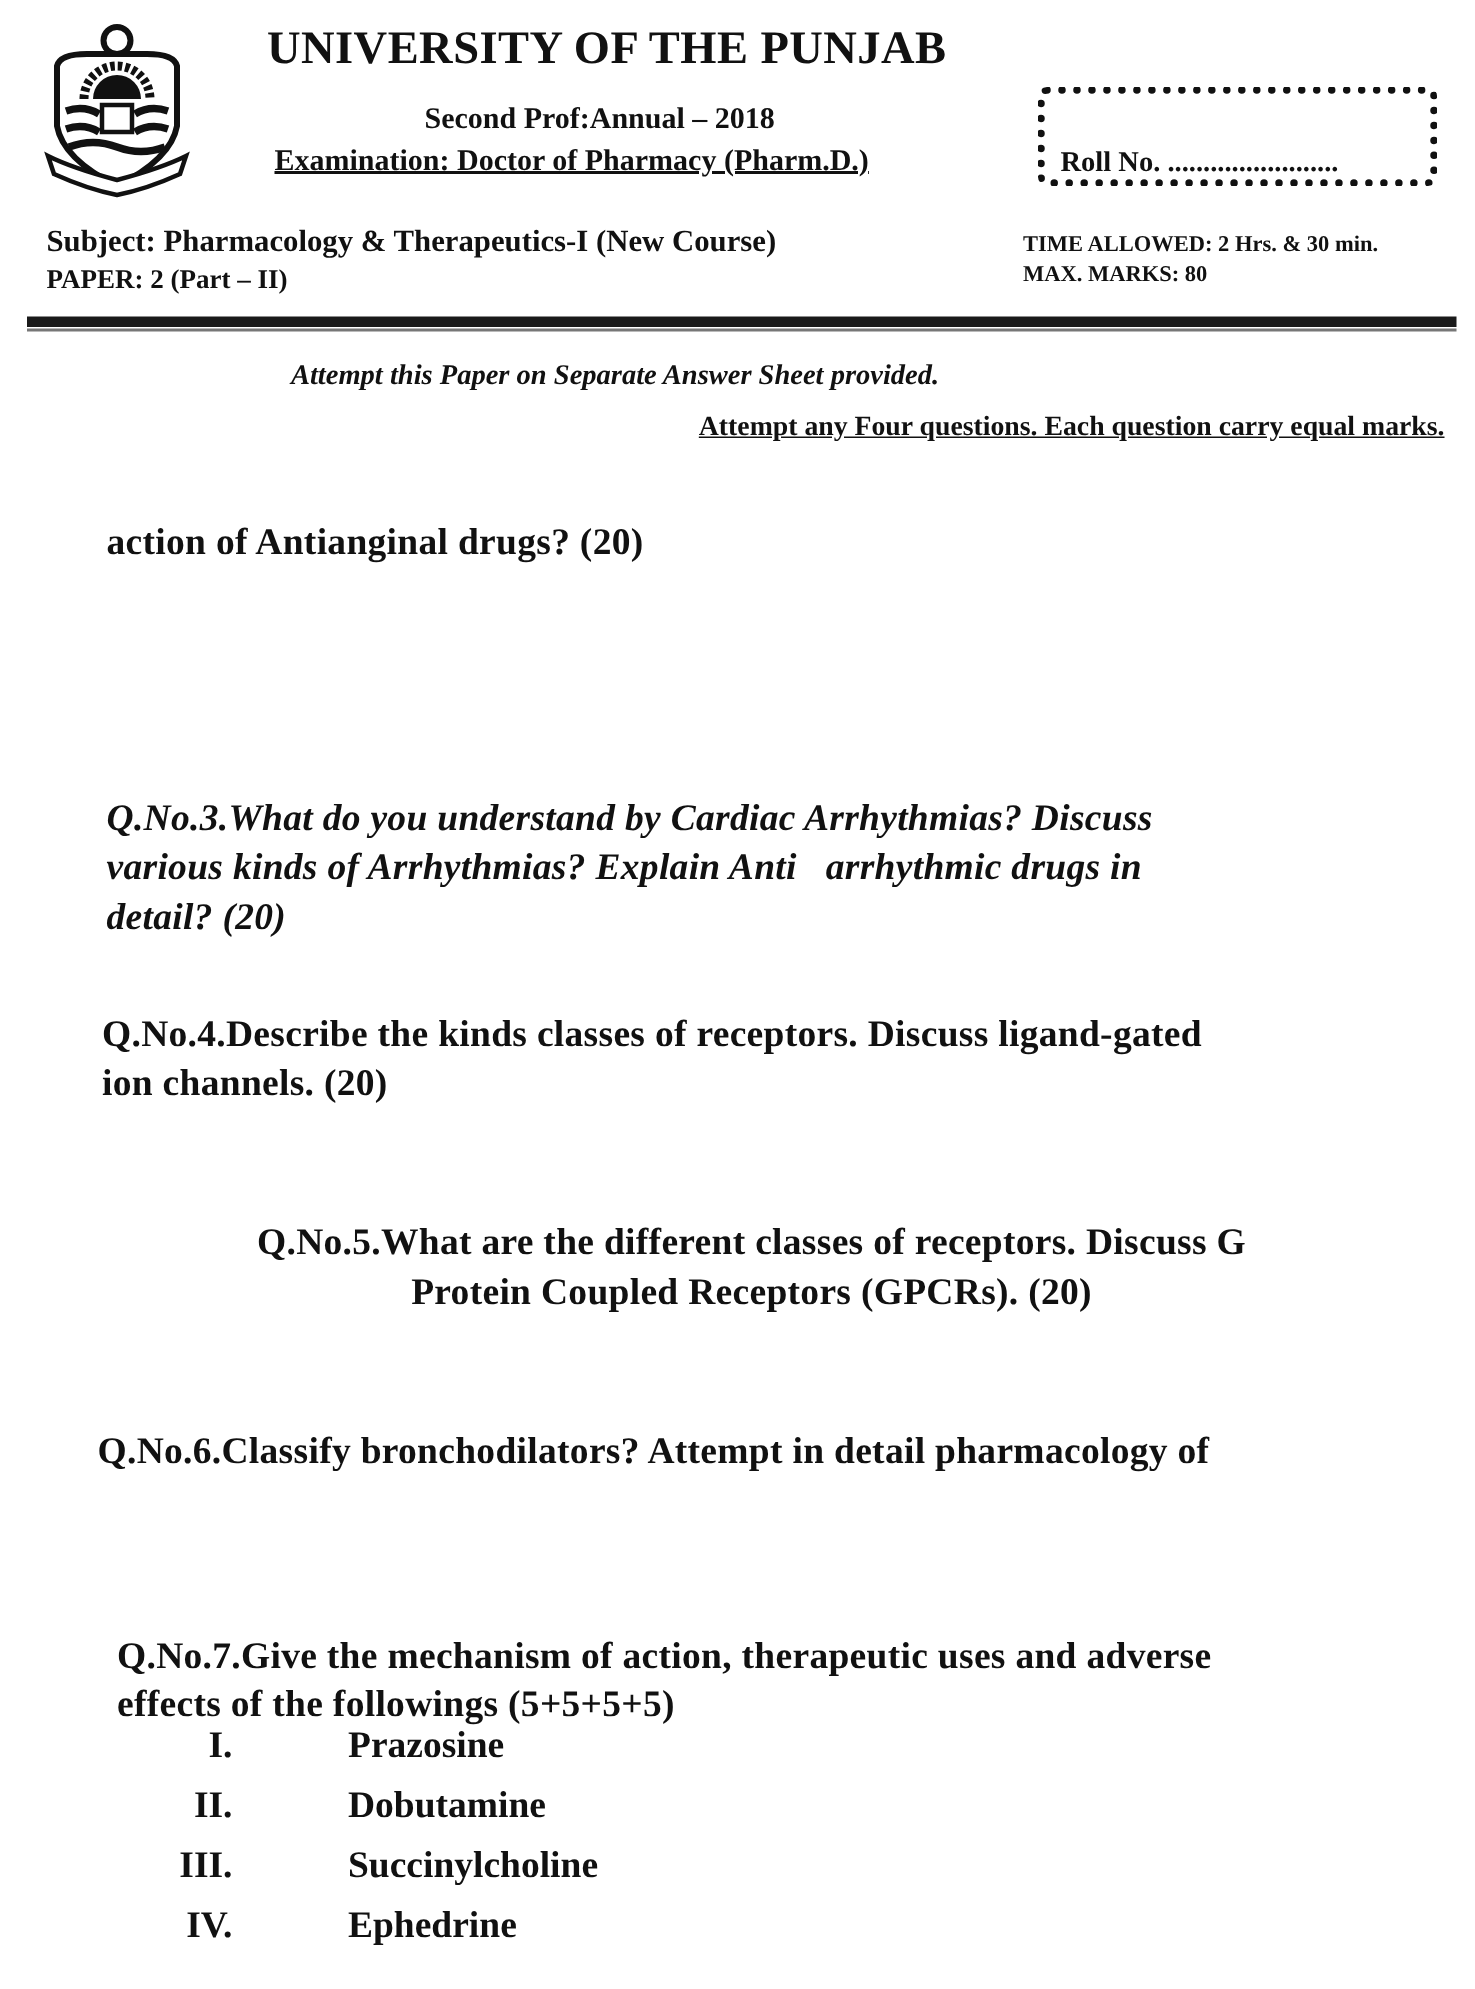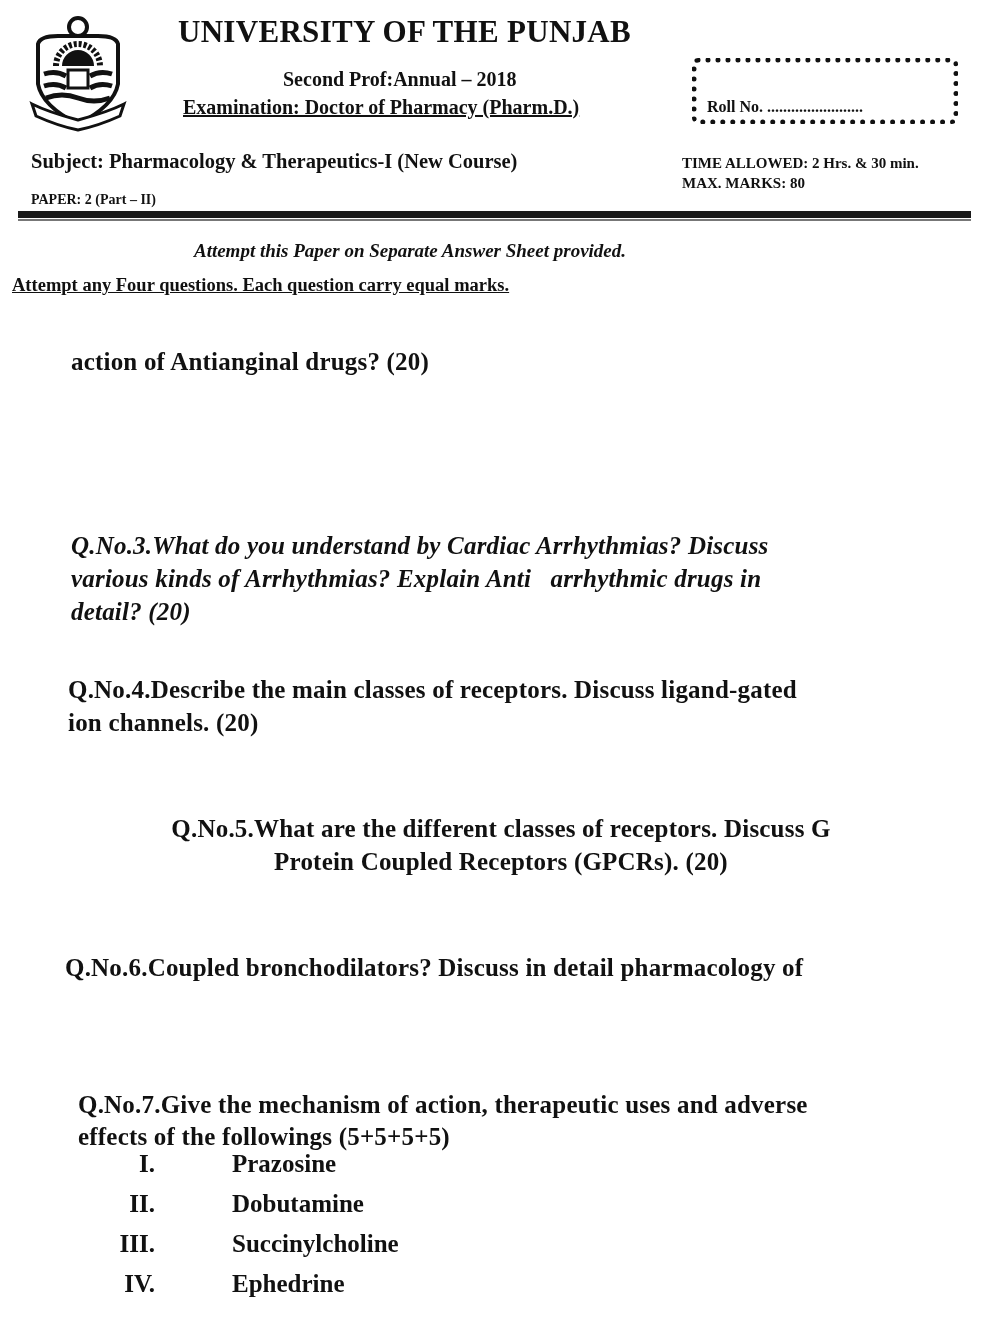--- a/index.html
+++ b/index.html
@@ -18,46 +18,46 @@
   }
   .exam-line2 {
     left: 183px; top: 96px; font-size: 20px; font-weight: bold; text-decoration: underline;
     white-space: nowrap;
   }
   .roll-box {
     left: 692px; top: 58px; width: 266px; height: 66px;
     border: 5px dotted #111; border-radius: 6px; box-sizing: border-box;
   }
   .roll-label {
-    left: 707px; top: 98px; font-size: 16px; font-weight: bold; white-space: nowrap;
+    left: 707px; top: 98px; font-size: 19px; font-weight: bold; white-space: nowrap;
   }
   .subject {
     left: 31px; top: 150px; font-size: 20.5px; font-weight: bold; white-space: nowrap;
   }
   .paper {
-    left: 31px; top: 176px; font-size: 14px; font-weight: bold; white-space: nowrap; margin-top: 16px;
+    left: 31px; top: 176px; font-size: 18px; font-weight: bold; white-space: nowrap;
   }
   .time {
     left: 682px; top: 155px; font-size: 15px; font-weight: bold; white-space: nowrap;
   }
   .marks {
     left: 682px; top: 175px; font-size: 15px; font-weight: bold; white-space: nowrap;
   }
   .rule {
     left: 18px; top: 211px; width: 953px; height: 7px; background: #1a1a1a;
   }
   .rule2 {
     left: 18px; top: 219px; width: 953px; height: 2px; background: #777;
   }
   .instr1 {
     left: 0; width: 820px; top: 240px; text-align: center;
     font-size: 19px; font-weight: bold; font-style: italic; white-space: nowrap;
   }
   .instr2 {
-    left: 12px; width: 963px; top: 275px; text-align: left;
+    left: 0; width: 963px; top: 275px; text-align: right;
     font-size: 18.5px; font-weight: bold; text-decoration: underline; white-space: nowrap;
   }
   .q {
     left: 71px; width: 870px; font-size: 25px; font-weight: bold;
     line-height: 33px; letter-spacing: 0.2px;
   }
   .q2 { top: 345px; }
   .q3 { top: 529px; font-style: italic; }
   .q4 { top: 673px; left: 68px; }
   .q5 { top: 812px; left: 66px; text-align: center; }
@@ -111,31 +111,31 @@
   <div>action of Antianginal drugs? (20)</div>
 </div>
 
 <div class="abs q q3">
   <div>Q.No.3.What do you understand by Cardiac Arrhythmias? Discuss</div>
   <div style="white-space:pre">various kinds of Arrhythmias? Explain Anti   arrhythmic drugs in</div>
   <div>detail? (20)</div>
 </div>
 
 <div class="abs q q4">
-  <div>Q.No.4.Describe the main classes of receptors. Discuss ligand-gated</div>
+  <div>Q.No.4.Describe the kinds classes of receptors. Discuss ligand-gated</div>
   <div>ion channels. (20)</div>
 </div>
 
 <div class="abs q q5">
   <div>Q.No.5.What are the different classes of receptors. Discuss G</div>
   <div>Protein Coupled Receptors (GPCRs). (20)</div>
 </div>
 
 <div class="abs q q6">
-  <div>Q.No.6.Coupled bronchodilators? Discuss in detail pharmacology of</div>
+  <div>Q.No.6.Classify bronchodilators? Attempt in detail pharmacology of</div>
 </div>
 
 <div class="abs q q7">
   <div>Q.No.7.Give the mechanism of action, therapeutic uses and adverse</div>
   <div>effects of the followings (5+5+5+5)</div>
 </div>
 
 <div class="abs sub-list">
   <div class="sub-item">
     <span class="sub-num">I.</span>

